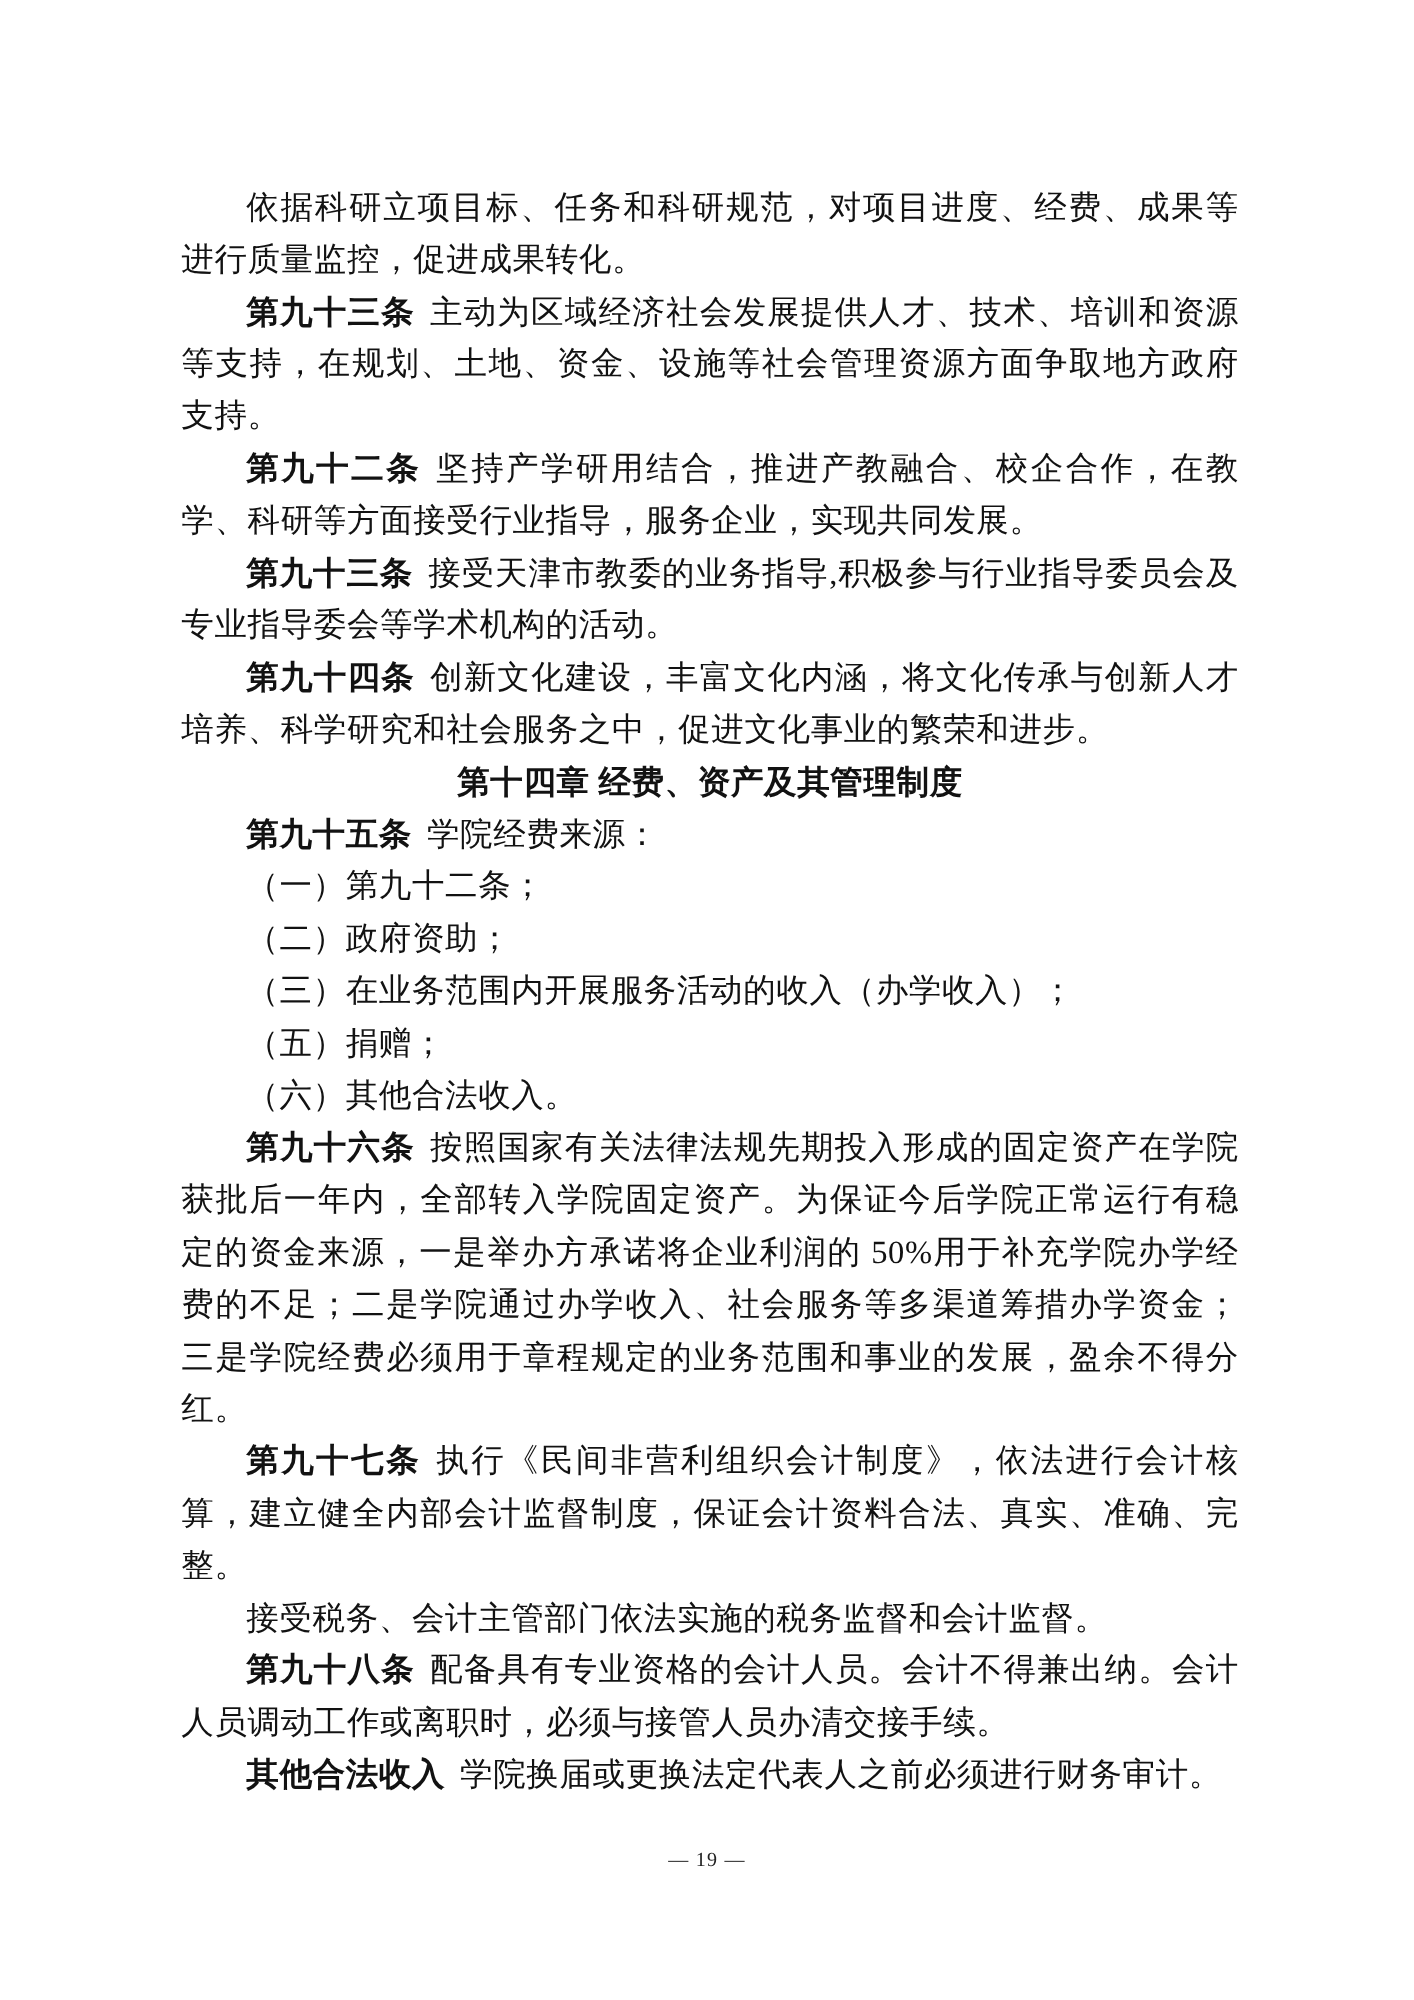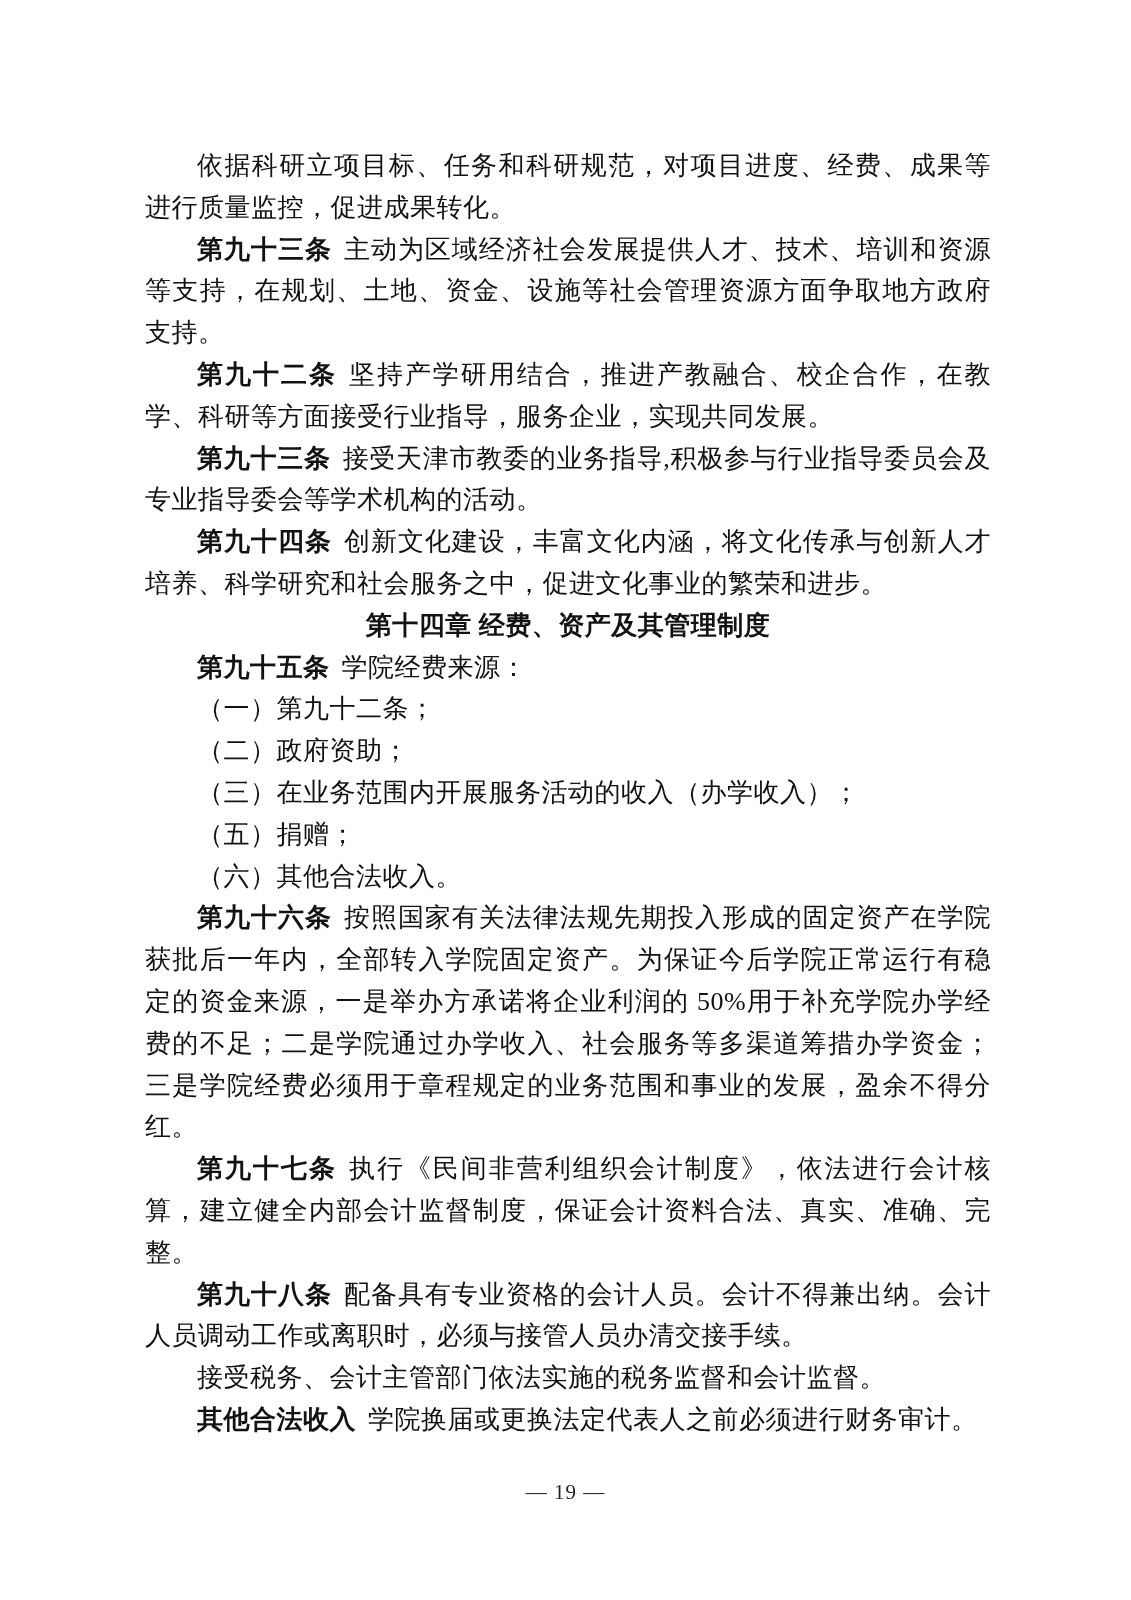--- a/index.html
+++ b/index.html
@@ -39,21 +39,21 @@
     font-weight: 700;
   }
   .lbl { font-weight: 700; }
   .lbl:not(:empty) { margin-right: 12px; }
   .footer {
     position: absolute;
     top: 1480px;
     left: 0;
     width: 100%;
     text-align: center;
-    font-size: 21px;
+    font-size: 16px;
     letter-spacing: 1px;
     color: #222;
   }
 </style>
 </head>
 <body>
 
 <div class="page">
   <div class="content">
 
@@ -74,23 +74,23 @@
     <p class="item">（一）第九十二条；</p>
     <p class="item">（二）政府资助；</p>
     <p class="item">（三）在业务范围内开展服务活动的收入（办学收入）；</p>
     <p class="item">（五）捐赠；</p>
     <p class="item">（六）其他合法收入。</p>
 
     <p class="para"><span class="lbl">第九十六条</span><span>按照国家有关法律法规先期投入形成的固定资产在学院获批后一年内，全部转入学院固定资产。为保证今后学院正常运行有稳定的资金来源，一是举办方承诺将企业利润的 50%用于补充学院办学经费的不足；二是学院通过办学收入、社会服务等多渠道筹措办学资金；三是学院经费必须用于章程规定的业务范围和事业的发展，盈余不得分红。</span></p>
 
     <p class="para"><span class="lbl">第九十七条</span><span>执行《民间非营利组织会计制度》，依法进行会计核算，建立健全内部会计监督制度，保证会计资料合法、真实、准确、完整。</span></p>
 
+    <p class="para"><span>接受税务、会计主管部门依法实施的税务监督和会计监督。</span></p>
+
     <p class="para"><span class="lbl">第九十八条</span><span>配备具有专业资格的会计人员。会计不得兼出纳。会计人员调动工作或离职时，必须与接管人员办清交接手续。</span></p>
-
-    <p class="para"><span>接受税务、会计主管部门依法实施的税务监督和会计监督。</span></p>
 
     <p class="para"><span class="lbl">其他合法收入</span><span>学院换届或更换法定代表人之前必须进行财务审计。</span></p>
 
 
   </div>
 
   <div class="footer">— 19 —</div>
 </div>
 
 </body></html>

